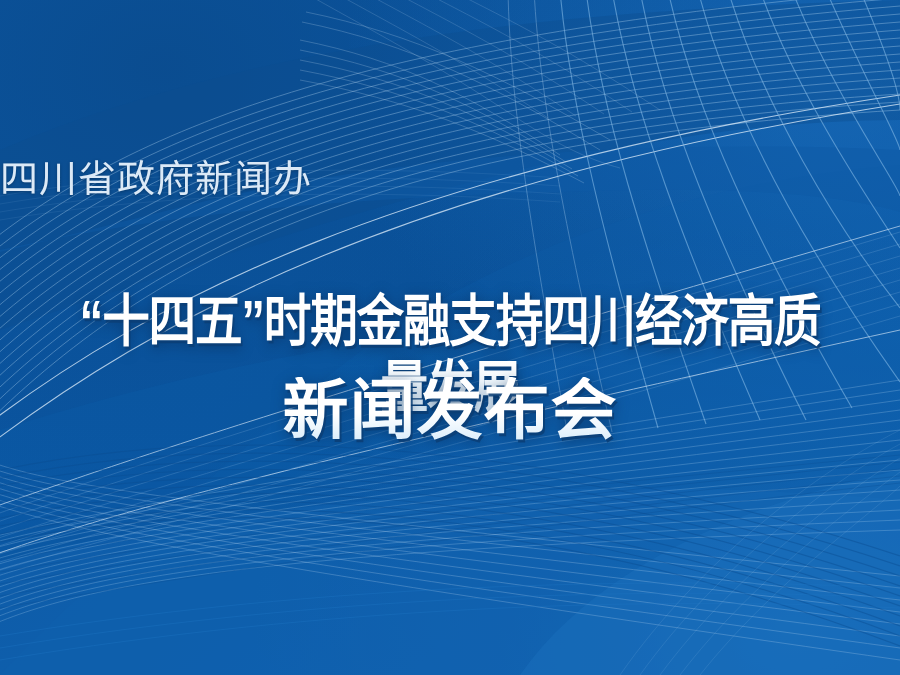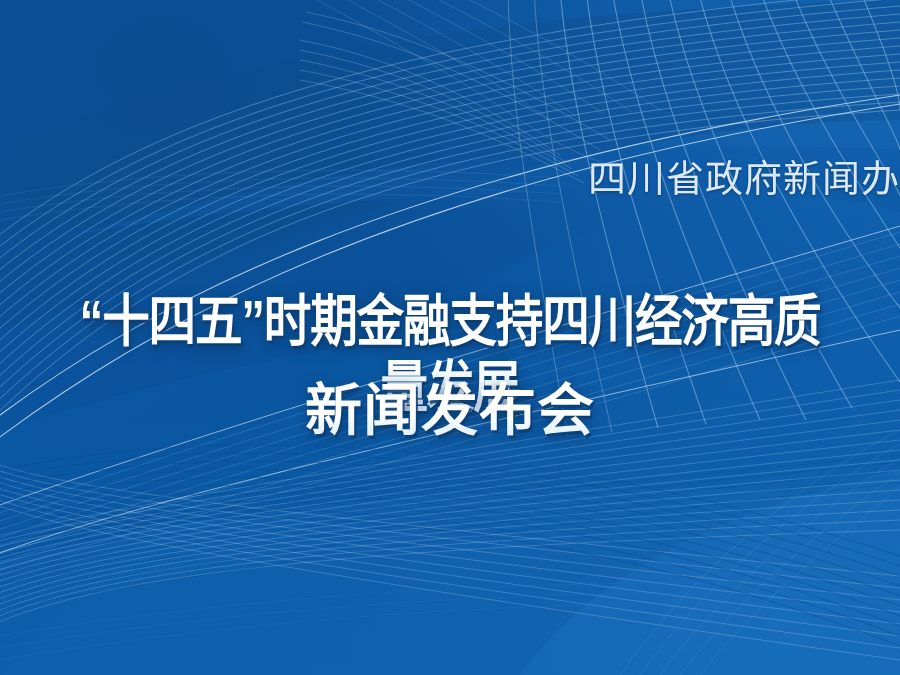--- a/index.html
+++ b/index.html
@@ -41,21 +41,21 @@
     height: 675px;
     z-index: 40;
     pointer-events: none;
   }
 
   .org-line {
     position: absolute;
     top: 157px;
     left: 0;
     width: 900px;
-    text-align: right;
+    text-align: left;
     font-size: 38px;
     line-height: 44px;
     letter-spacing: 1px;
     font-weight: 400;
     color: #dbe9f7;
     text-shadow: 0 1px 3px rgba(3, 38, 74, 0.55);
   }
 
   .title-line {
     position: absolute;
@@ -75,21 +75,21 @@
   .title-line--1 {
     top: 288px;
     font-size: 57px;
     line-height: 66px;
     letter-spacing: -1.5px;
     transform: scaleX(0.99);
   }
 
   .title-line--2 {
     top: 377px;
-    font-size: 57px;
+    font-size: 66px;
     line-height: 66px;
     letter-spacing: 1px;
   }
 </style>
 </head>
 <body>
 
 <div id="backdrop">
 
   <svg class="bg-layer" viewBox="0 0 900 675" preserveAspectRatio="none" aria-hidden="true">

